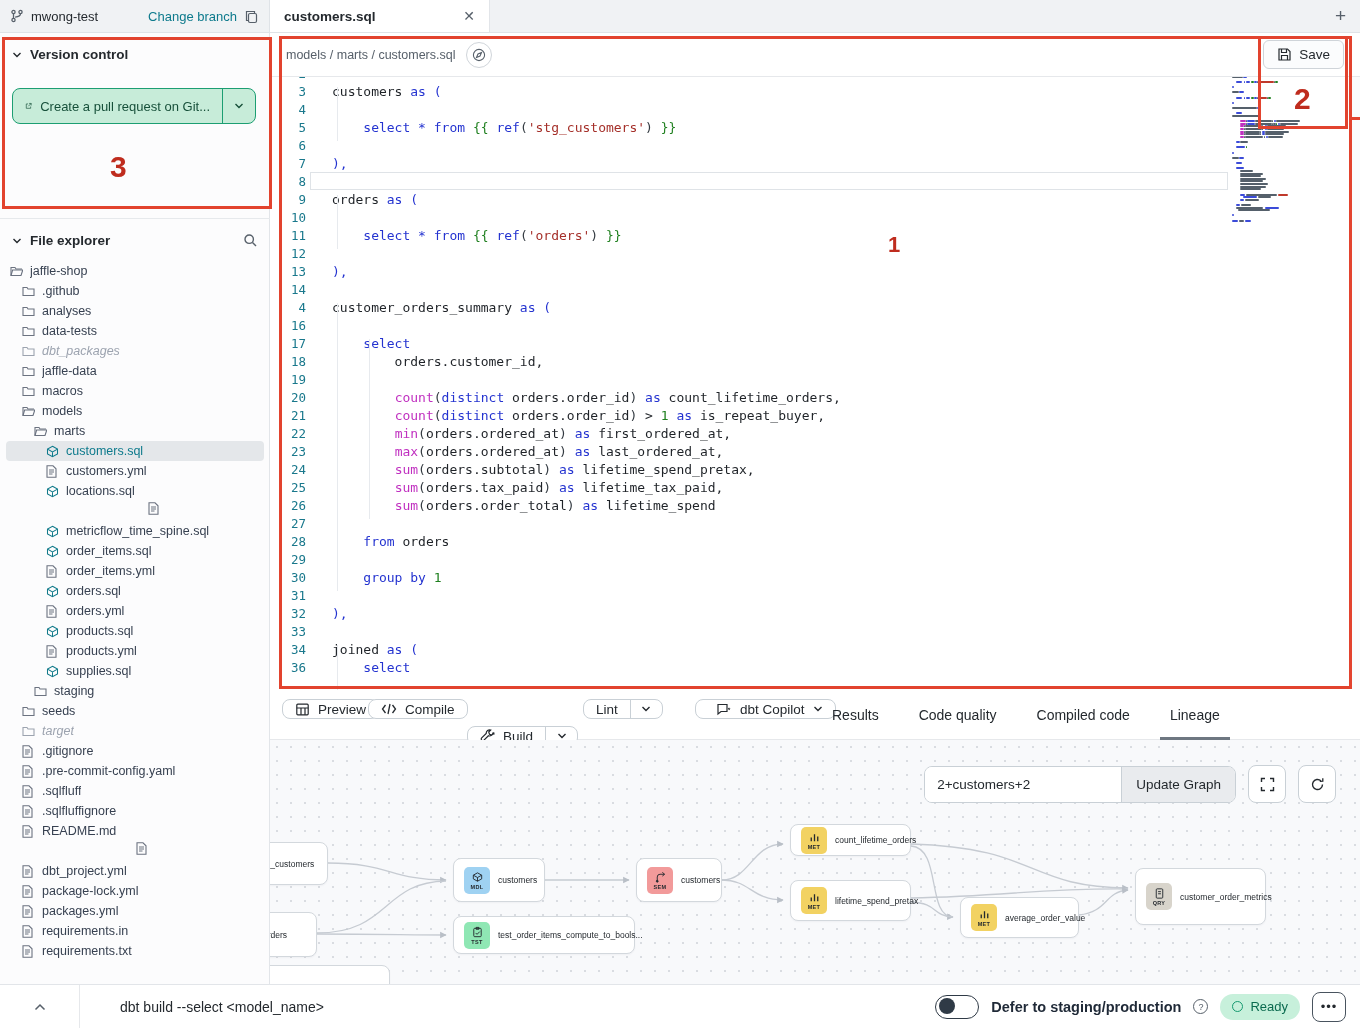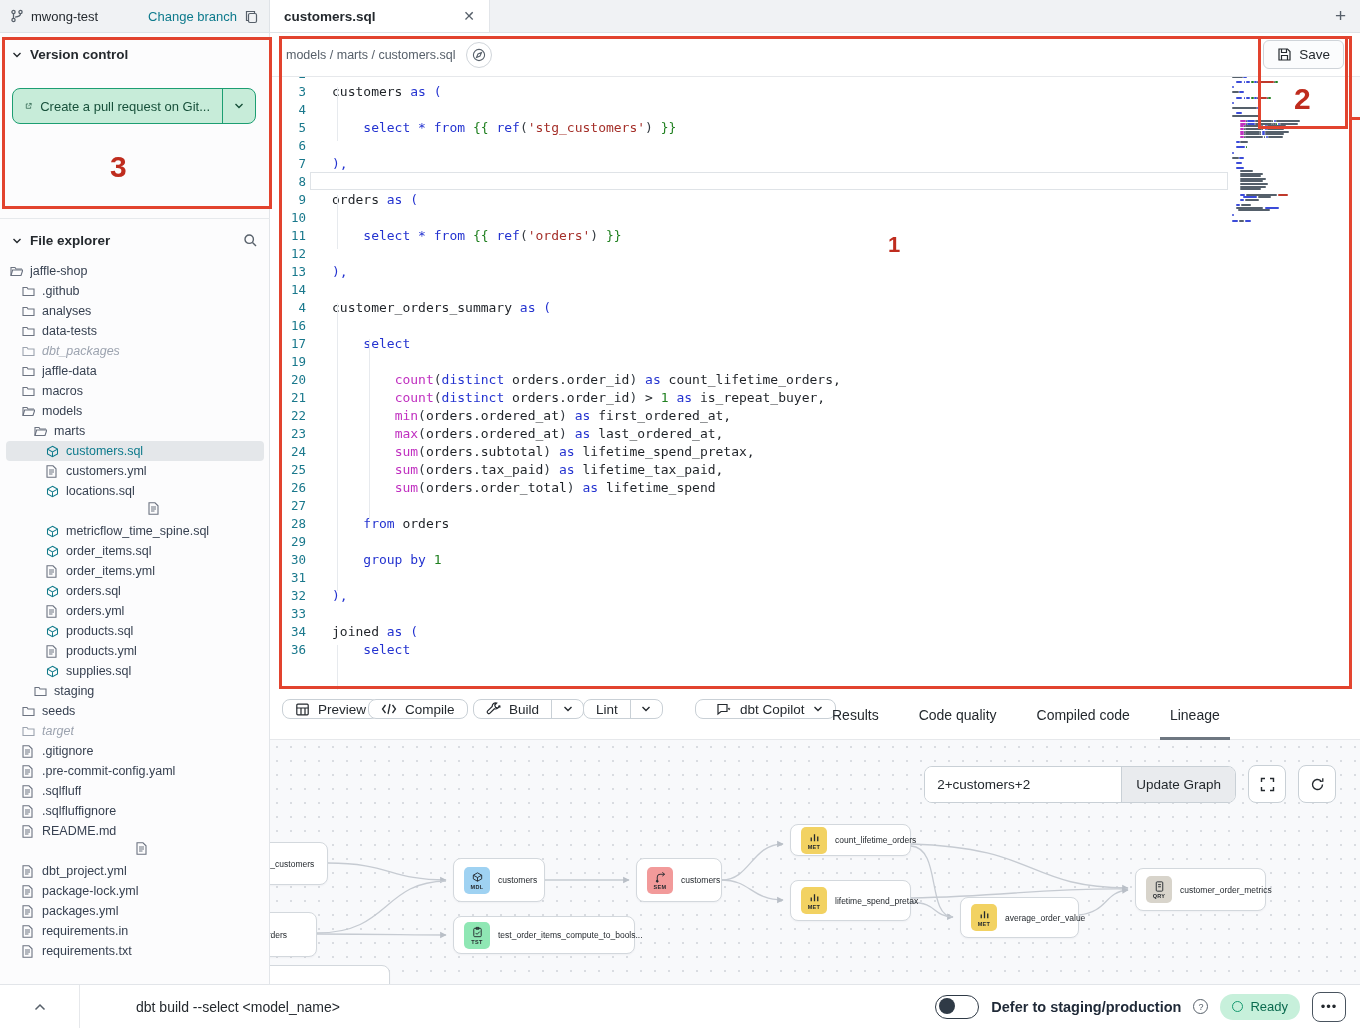--- a/index.html
+++ b/index.html
@@ -75,21 +75,21 @@
   .sq-btn { width:38px; height:38px; background:#fff; border:1px solid #c9d0d6; border-radius:8px; display:flex; align-items:center; justify-content:center; cursor:pointer; }
   .lnode { position:absolute; background:#fff; border:1px solid #d3d8dd; border-radius:8px; box-shadow:0 1px 2px rgba(20,30,40,.04); display:flex; align-items:center; gap:8px; padding:0 10px; cursor:pointer; }
   .lnode .nlabel { font-size:8.5px; color:#24292e; white-space:nowrap; }
   .badge { width:26px; height:27px; border-radius:5px; display:flex; flex-direction:column; align-items:center; justify-content:center; gap:0px; flex:0 0 26px; }
   .badge .bcode { font-size:5.5px; font-weight:700; color:#24292e; letter-spacing:.3px; line-height:6px; }
   .ledges { position:absolute; left:0; top:0; }
 
   
   .statusbar { position:absolute; left:0; top:984px; width:1360px; height:44px; background:#fff; border-top:1px solid #e2e5e9; display:flex; align-items:center; }
   .sb-chev { width:80px; display:flex; align-items:center; justify-content:center; border-right:1px solid #e6e8eb; height:100%; cursor:pointer; }
-  .sb-cmd { margin-left:56px; font-size:14px; color:#24292e; }
+  .sb-cmd { margin-left:40px; font-size:14px; color:#24292e; }
   .sb-right { margin-left:auto; display:flex; align-items:center; gap:12px; padding-right:14px; }
   .toggle { width:44px; height:24px; border:1.5px solid #2f3a46; border-radius:13px; position:relative; background:#fff; cursor:pointer; }
   .toggle .knob { position:absolute; left:3px; top:2.5px; width:16px; height:16px; border-radius:50%; background:#2f3a46; }
   .defer-label { font-size:14.5px; font-weight:700; color:#1f2937; }
   .help-ico { width:15px; height:15px; border:1.2px solid #57606a; border-radius:50%; display:flex; align-items:center; justify-content:center; font-size:9px; color:#57606a; }
   .ready-badge { height:26px; padding:0 12px; background:#c7f0db; border-radius:13px; display:flex; align-items:center; gap:7px; font-size:13px; color:#0b6b4f; }
   .ready-dot { width:11px; height:11px; border:1.5px solid #159a70; border-radius:50%; }
   .dots-btn { width:34px; height:30px; border:1.3px solid #49535e; border-radius:8px; display:flex; align-items:center; justify-content:center; font-size:13px; letter-spacing:1px; color:#24292e; background:#fff; cursor:pointer; }
 
   
@@ -549,20 +549,21 @@
           <div class="cl-row"><span class="cl-num">8</span><span class="cl-code"></span></div>
           <div class="cl-row"><span class="cl-num">9</span><span class="cl-code"><span class="tk-p">orders </span><span class="tk-k">as (</span></span></div>
           <div class="cl-row"><span class="cl-num">10</span><span class="cl-code"></span></div>
           <div class="cl-row"><span class="cl-num">11</span><span class="cl-code"><span class="tk-p">    </span><span class="tk-k">select</span><span class="tk-p"> </span><span class="tk-k">*</span><span class="tk-p"> </span><span class="tk-k">from</span><span class="tk-p"> </span><span class="tk-j">{{ </span><span class="tk-k">ref</span><span class="tk-o">(</span><span class="tk-s">'orders'</span><span class="tk-o">)</span><span class="tk-j"> }}</span></span></div>
           <div class="cl-row"><span class="cl-num">12</span><span class="cl-code"></span></div>
           <div class="cl-row"><span class="cl-num">13</span><span class="cl-code"><span class="tk-k">),</span></span></div>
           <div class="cl-row"><span class="cl-num">14</span><span class="cl-code"></span></div>
           <div class="cl-row"><span class="cl-num">4</span><span class="cl-code"><span class="tk-p">customer_orders_summary </span><span class="tk-k">as (</span></span></div>
           <div class="cl-row"><span class="cl-num">16</span><span class="cl-code"></span></div>
           <div class="cl-row"><span class="cl-num">17</span><span class="cl-code"><span class="tk-p">    </span><span class="tk-k">select</span></span></div>
+          <div class="cl-row"><span class="cl-num">18</span><span class="cl-code"><span class="tk-p">        orders.customer_id,</span></span></div>
           <div class="cl-row"><span class="cl-num">19</span><span class="cl-code"></span></div>
           <div class="cl-row"><span class="cl-num">20</span><span class="cl-code"><span class="tk-p">        </span><span class="tk-f">count</span><span class="tk-o">(</span><span class="tk-k">distinct</span><span class="tk-p"> orders.order_id</span><span class="tk-o">)</span><span class="tk-p"> </span><span class="tk-k">as</span><span class="tk-p"> count_lifetime_orders,</span></span></div>
           <div class="cl-row"><span class="cl-num">21</span><span class="cl-code"><span class="tk-p">        </span><span class="tk-f">count</span><span class="tk-o">(</span><span class="tk-k">distinct</span><span class="tk-p"> orders.order_id</span><span class="tk-o">)</span><span class="tk-p"> &gt; </span><span class="tk-n">1</span><span class="tk-p"> </span><span class="tk-k">as</span><span class="tk-p"> is_repeat_buyer,</span></span></div>
           <div class="cl-row"><span class="cl-num">22</span><span class="cl-code"><span class="tk-p">        </span><span class="tk-f">min</span><span class="tk-o">(</span><span class="tk-p">orders.ordered_at</span><span class="tk-o">)</span><span class="tk-p"> </span><span class="tk-k">as</span><span class="tk-p"> first_ordered_at,</span></span></div>
           <div class="cl-row"><span class="cl-num">23</span><span class="cl-code"><span class="tk-p">        </span><span class="tk-f">max</span><span class="tk-o">(</span><span class="tk-p">orders.ordered_at</span><span class="tk-o">)</span><span class="tk-p"> </span><span class="tk-k">as</span><span class="tk-p"> last_ordered_at,</span></span></div>
           <div class="cl-row"><span class="cl-num">24</span><span class="cl-code"><span class="tk-p">        </span><span class="tk-f">sum</span><span class="tk-o">(</span><span class="tk-p">orders.subtotal</span><span class="tk-o">)</span><span class="tk-p"> </span><span class="tk-k">as</span><span class="tk-p"> lifetime_spend_pretax,</span></span></div>
           <div class="cl-row"><span class="cl-num">25</span><span class="cl-code"><span class="tk-p">        </span><span class="tk-f">sum</span><span class="tk-o">(</span><span class="tk-p">orders.tax_paid</span><span class="tk-o">)</span><span class="tk-p"> </span><span class="tk-k">as</span><span class="tk-p"> lifetime_tax_paid,</span></span></div>
           <div class="cl-row"><span class="cl-num">26</span><span class="cl-code"><span class="tk-p">        </span><span class="tk-f">sum</span><span class="tk-o">(</span><span class="tk-p">orders.order_total</span><span class="tk-o">)</span><span class="tk-p"> </span><span class="tk-k">as</span><span class="tk-p"> lifetime_spend</span></span></div>
           <div class="cl-row"><span class="cl-num">27</span><span class="cl-code"></span></div>
           <div class="cl-row"><span class="cl-num">28</span><span class="cl-code"><span class="tk-p">    </span><span class="tk-k">from</span><span class="tk-p"> orders</span></span></div>
@@ -706,21 +707,21 @@
       <div class="tbtn" style="left:98px;">
         <div class="seg">
           <svg class="ic" width="16" height="12" viewBox="0 0 16 12">
               <g fill="none" stroke="#24292e" stroke-width="1.3">
                 <path d="M4.5 2 1.5 6l3 4M11.5 2l3 4-3 4M9 1 7 11"></path>
               </g>
             </svg>
           <span>Compile</span>
         </div>
       </div>
-      <div class="tbtn" style="left:203px;">
+      <div class="tbtn" style="left:197px;margin-top:27px;">
         <div class="seg">
           <svg class="ic" width="15" height="15" viewBox="0 0 15 15">
               <path d="M13 3.5a3.5 3.5 0 0 1-4.6 3.3L4 11.2a1.6 1.6 0 0 1-2.3-2.3L6.2 4.5A3.5 3.5 0 0 1 10.7 1l-2 2 .8 2.3 2.3.8 2-2c.1.4.2.9.2 1.4z" fill="none" stroke="#24292e" stroke-width="1.2"></path>
             </svg>
           <span>Build</span>
         </div>
         <div class="caret-seg">
           <svg class="chev ic" viewBox="0 0 10 10">
               <path d="M1.5 3 5 6.5 8.5 3" fill="none" stroke="#24292e" stroke-width="1.4"></path>
             </svg>
@@ -847,21 +848,21 @@
             <span class="badge" style="background: rgb(242, 210, 98);">
               <svg class="ic" width="13" height="13" viewBox="0 0 14 14">
                 <g stroke="#24292e" stroke-width="1.4">
                   <path d="M3.5 11V7M7 11V3.5M10.5 11V6"></path>
                 </g>
               </svg>
               <span class="bcode">MET</span>
             </span>
             <span class="nlabel">average_order_value</span>
           </div>
-          <div class="lnode" style="left: 865px; top: 128px; width: 131px; height: 43px;">
+          <div class="lnode" style="left: 865px; top: 128px; width: 131px; height: 57px;">
             <span class="badge" style="background: rgb(216, 212, 203);">
               <svg class="ic" width="13" height="13" viewBox="0 0 14 14">
                 <g fill="none" stroke="#24292e" stroke-width="1">
                   <rect x="3.5" y="2" width="7" height="10" rx="1"></rect>
                   <path d="M5.5 5h3M5.5 7.3h3"></path>
                 </g>
               </svg>
               <span class="bcode">QRY</span>
             </span>
             <span class="nlabel">customer_order_metrics</span>

